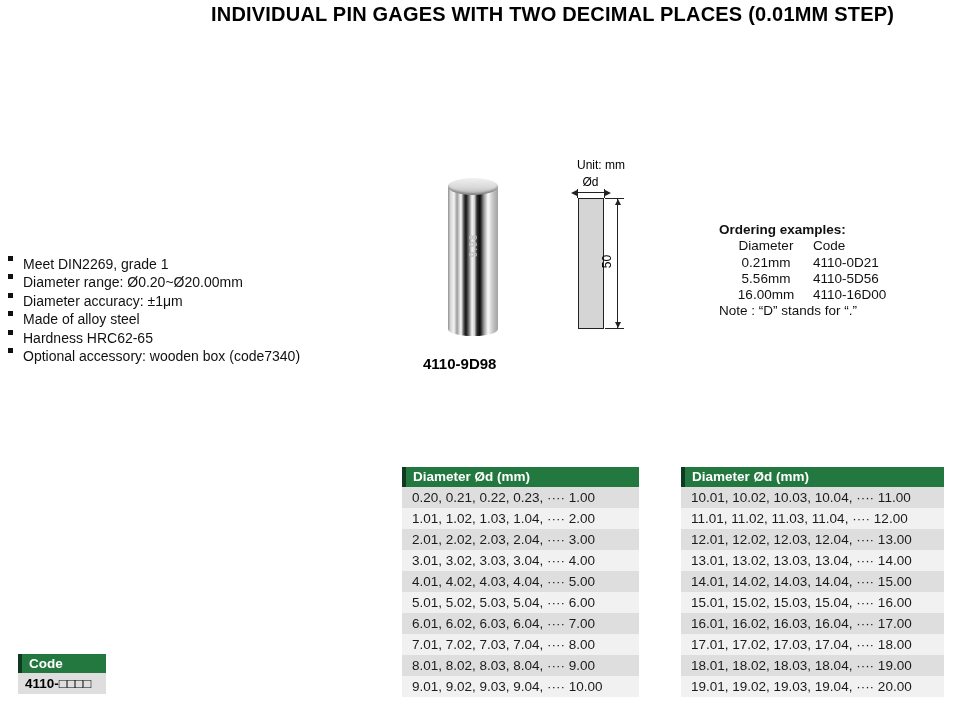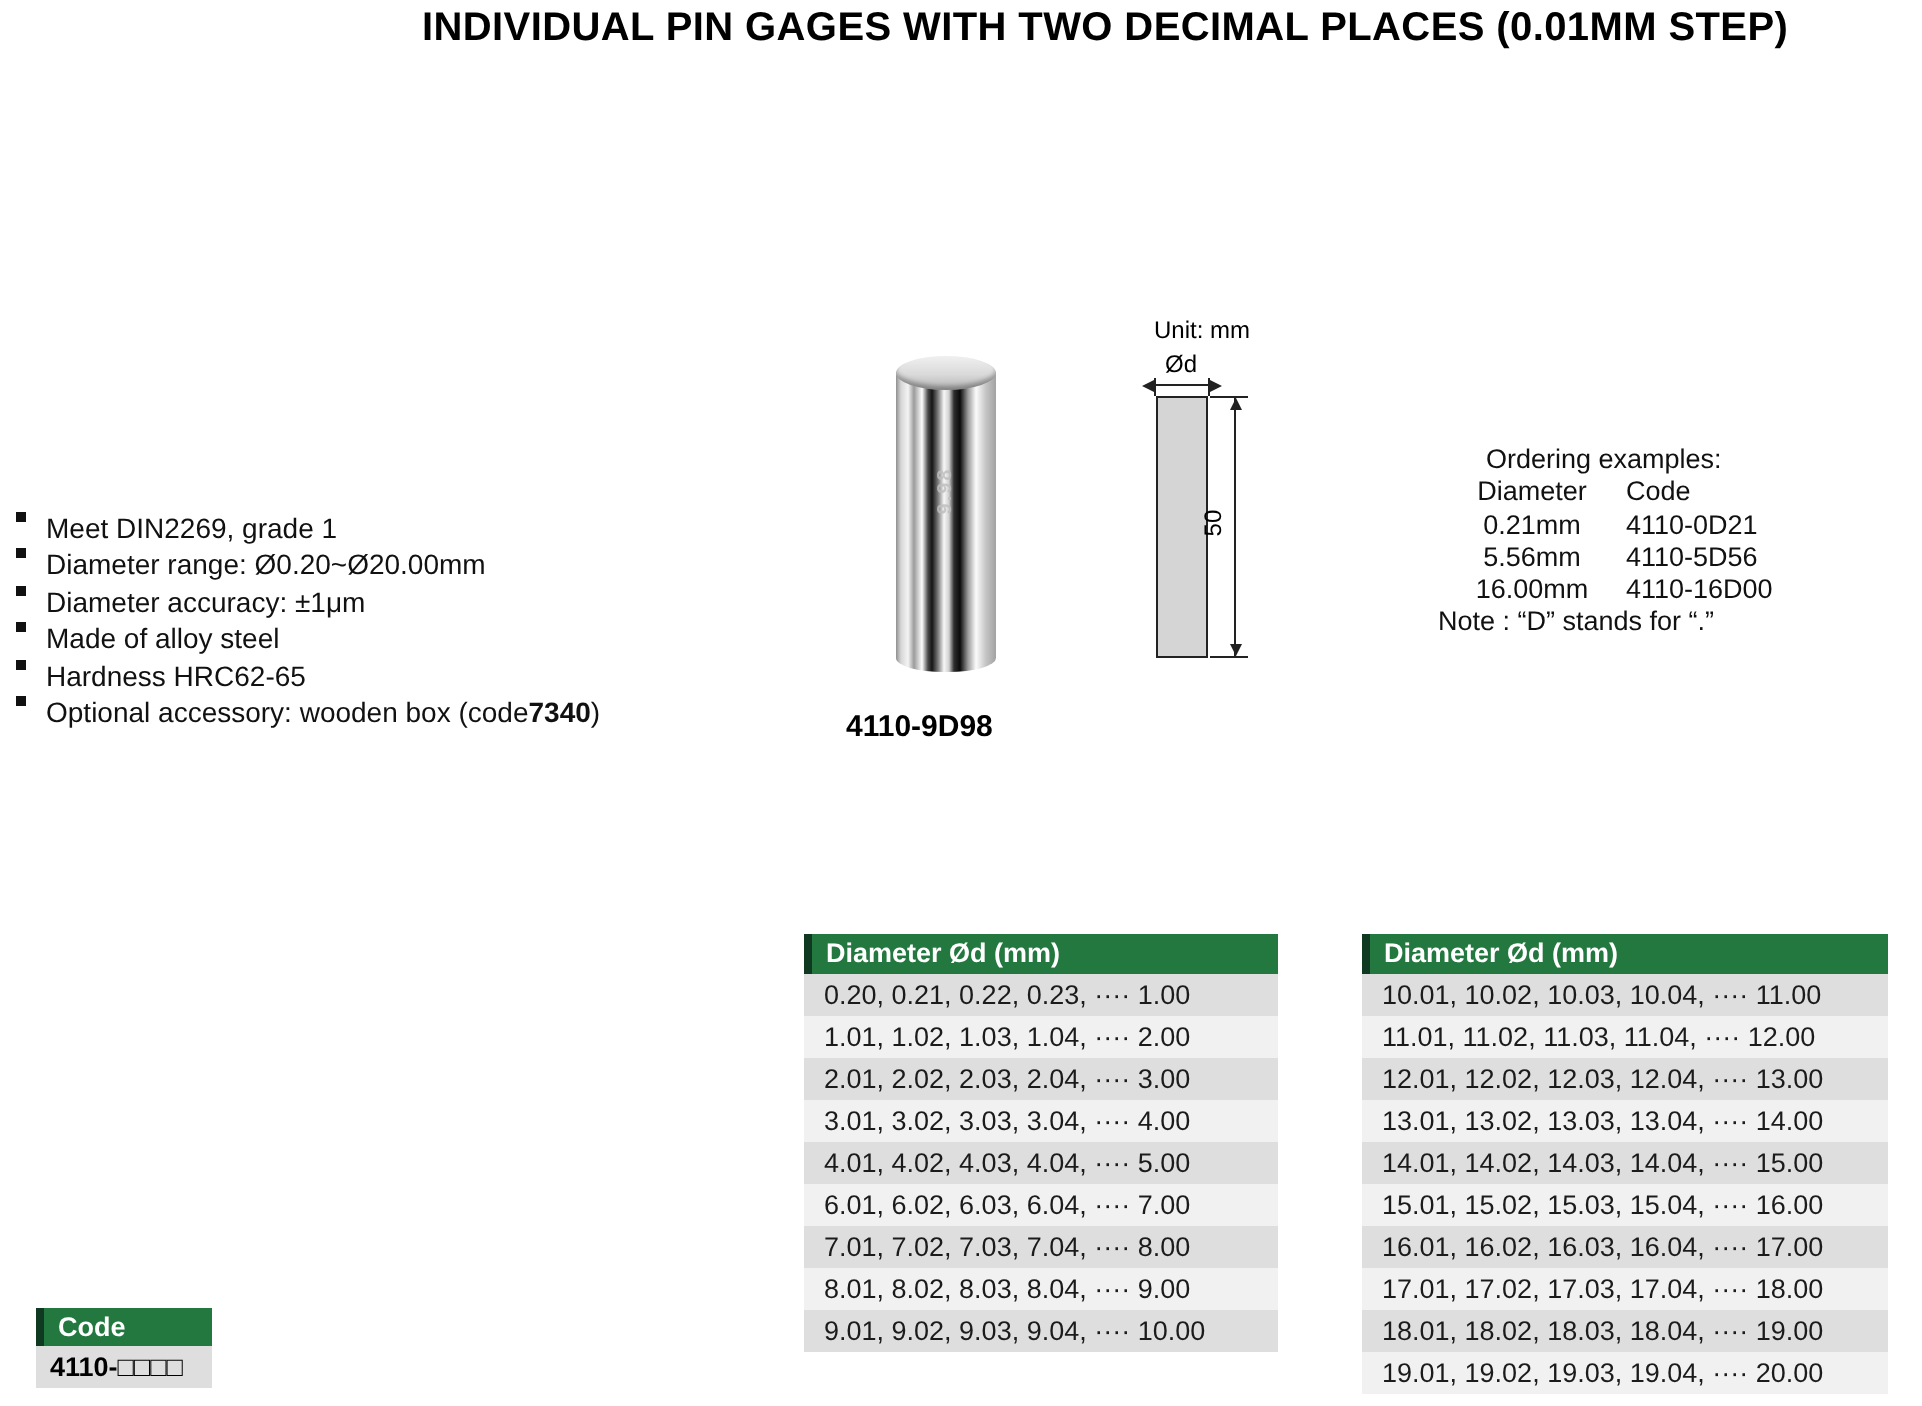--- a/index.html
+++ b/index.html
@@ -12,21 +12,21 @@
   
   .page-title {
     position:absolute; left:211px; top:3px;
     font-size:20px; font-weight:bold; letter-spacing:0.2px;
     white-space:nowrap; color:#000;
   }
   
   .features { position:absolute; left:8px; top:256px; list-style:none; }
   .features li { display:flex; align-items:flex-start; height:18.4px; font-size:14px; white-space:nowrap; }
   .bullet-sq { width:5px; height:5px; background:#111; margin-right:10px; flex:none; }
-  .bold { font-weight:bold; }
+  .bold { font-weight:normal; }
   
   .pin-figure { position:absolute; left:448px; top:178px; width:50px; height:158px; }
   .pin-body {
     position:absolute; left:0; top:8px; width:50px; height:150px;
     background:linear-gradient(90deg,
       #8f8f8f 0%, #d6d6d6 5%, #f4f4f4 12%, #9b9b9b 18%, #fdfdfd 26%,
       #4a4a4a 32%, #141414 36%, #7a7a7a 42%, #f7f7f7 48%, #d0d0d0 53%,
       #2e2e2e 58%, #0a0a0a 64%, #9a9a9a 72%, #fbfbfb 80%, #c4c4c4 90%, #a2a2a2 100%);
     border-radius:0 0 24px 24px / 0 0 7px 7px;
   }
@@ -59,21 +59,21 @@
   .arrow.right { border-top:3px solid transparent; border-bottom:3px solid transparent; border-left:6px solid #222; }
   .arrow.up    { border-left:3px solid transparent; border-right:3px solid transparent; border-bottom:6px solid #222; }
   .arrow.down  { border-left:3px solid transparent; border-right:3px solid transparent; border-top:6px solid #222; }
   .len-label {
     position:absolute; left:594px; top:254px; width:26px; height:15px;
     transform:rotate(-90deg); font-size:12px; text-align:center; color:#000;
   }
   
   .ordering { position:absolute; left:719px; top:222px; width:220px; font-size:13.5px; }
   .ordering .line { line-height:16.3px; display:flex; white-space:nowrap;text-align:center; }
-  .ordering .heading { font-weight:normal; line-height:16.3px;margin-left:24px; }
+  .ordering .heading { font-weight:bold; line-height:16.3px; }
   .ordering .col-d { width:94px; flex:none; }
   .ordering .note { line-height:16.3px; white-space:nowrap; }
   
   .gtable { position:absolute; top:467px;border-radius:12px; }
   .gtable.left  { left:402px; width:237px; }
   .gtable.right { left:681px; width:263px; }
   .t-header {
     height:20px; line-height:20px; background:#23783f; border-left:4px solid #0f3a21;
     color:#ffffff; font-weight:bold; font-size:13.5px; padding-left:7px; white-space:nowrap;
   }
@@ -175,20 +175,21 @@
   </div>
 
   <div class="gtable left">
     <div class="t-header">Diameter Ød (mm)</div>
     <div class="t-rows">
       <div class="t-row">0.20, 0.21, 0.22, 0.23, ···· 1.00</div>
       <div class="t-row">1.01, 1.02, 1.03, 1.04, ···· 2.00</div>
       <div class="t-row">2.01, 2.02, 2.03, 2.04, ···· 3.00</div>
       <div class="t-row">3.01, 3.02, 3.03, 3.04, ···· 4.00</div>
       <div class="t-row">4.01, 4.02, 4.03, 4.04, ···· 5.00</div>
+      <div class="t-row">5.01, 5.02, 5.03, 5.04, ···· 6.00</div>
       <div class="t-row">6.01, 6.02, 6.03, 6.04, ···· 7.00</div>
       <div class="t-row">7.01, 7.02, 7.03, 7.04, ···· 8.00</div>
       <div class="t-row">8.01, 8.02, 8.03, 8.04, ···· 9.00</div>
       <div class="t-row">9.01, 9.02, 9.03, 9.04, ···· 10.00</div>
     </div>
   </div>
 
   <div class="gtable right">
     <div class="t-header">Diameter Ød (mm)</div>
     <div class="t-rows">

